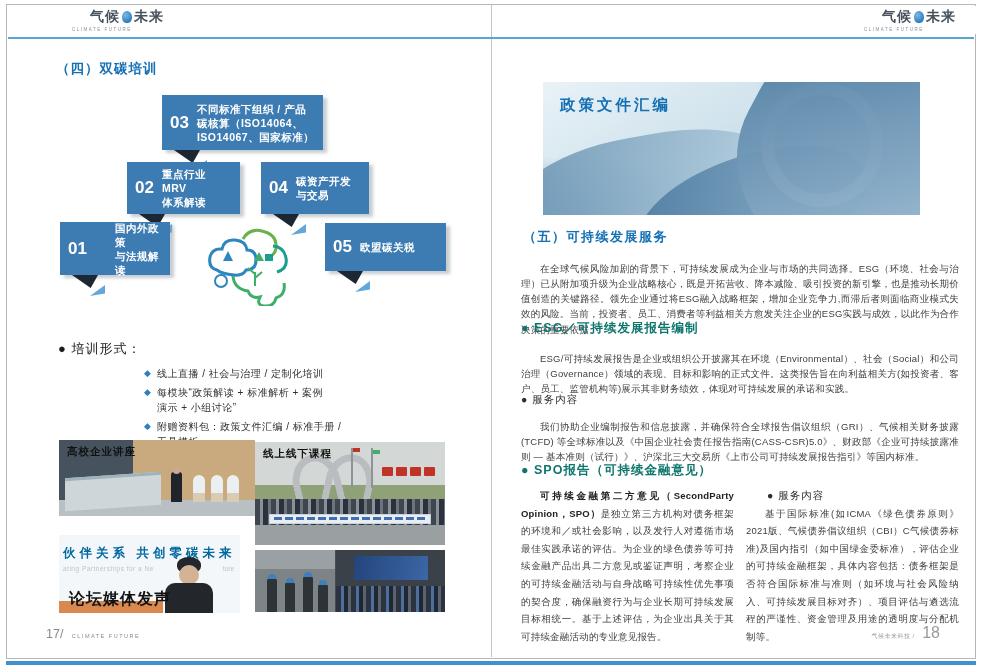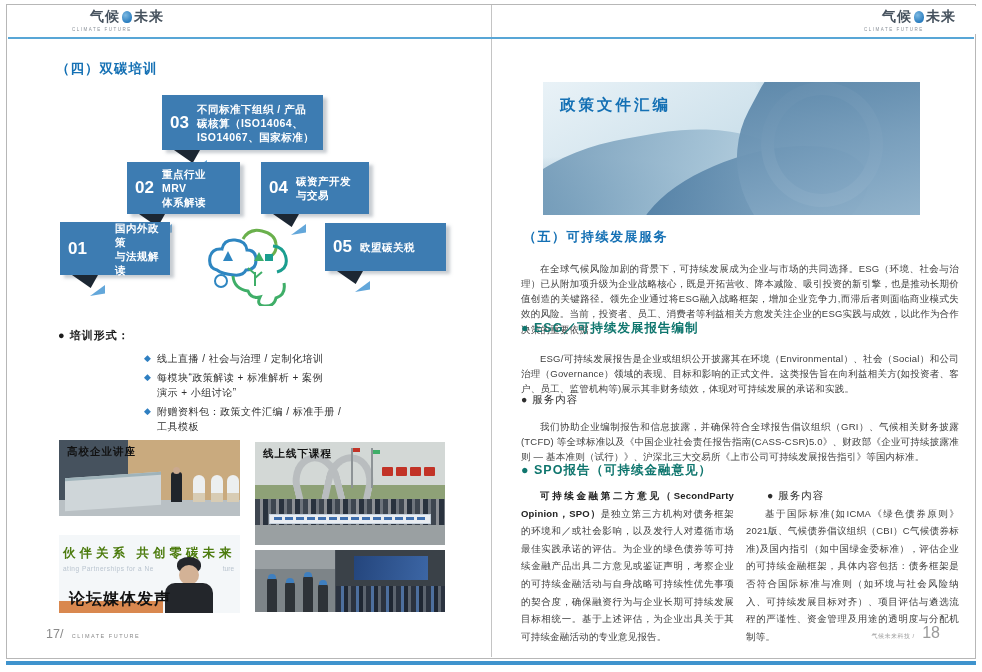--- a/index.html
+++ b/index.html
@@ -34,31 +34,31 @@
        clip-path:polygon(100% 0,0 100%,100% 78%);}
   #box3{left:162px;top:95px;width:161px;height:55px;}
   #box2{left:127px;top:162px;width:113px;height:52px;}
   #box4{left:261px;top:162px;width:108px;height:52px;}
   #box1{left:60px;top:222px;width:110px;height:53px;gap:20px;}
   #box5{left:325px;top:223px;width:121px;height:48px;}
 
   #brain{position:absolute;left:203px;top:224px;}
 
   .training{position:absolute;left:58px;top:328px;width:340px;}
-  .training-head{font-size:11px;font-weight:bold;color:#1b1b1b;letter-spacing:1px;}
+  .training-head{font-size:13px;font-weight:normal;color:#1b1b1b;letter-spacing:1px;margin-top:12px;}
   .training-items{margin:8px 0 0 86px;}
   .t-item{display:flex;gap:6px;font-size:10px;color:#303030;line-height:15px;margin-bottom:4px;}
   .t-bullet{color:#2f7fc1;font-size:9px;line-height:15px;}
   .t-text{white-space:pre-line;letter-spacing:.5px;}
 
   
   .photo{position:absolute;overflow:hidden;}
   .ph-label{position:absolute;left:8px;top:5px;font-size:10.5px;font-weight:bold;color:#111;
        letter-spacing:1px;z-index:4;}
-  #photo1{left:59px;top:440px;width:181px;height:76px;background:linear-gradient(90deg,#46525e 0 38%,#c9aa7e 38% 100%);}
+  #photo1{left:59px;top:440px;width:196px;height:76px;background:linear-gradient(90deg,#46525e 0 38%,#c9aa7e 38% 100%);}
   .p1-floor{position:absolute;left:0;bottom:0;width:100%;height:16px;background:#b9c0c4;}
   .p1-podium{position:absolute;left:6px;bottom:8px;width:96px;height:30px;background:#cfd6d9;
        transform:skewY(-4deg);border-top:3px solid #9fb3ba;}
   .p1-person{position:absolute;left:112px;bottom:14px;width:11px;height:30px;background:#20242a;border-radius:3px 3px 0 0;}
   .p1-head{position:absolute;left:114px;bottom:42px;width:7px;height:7px;border-radius:50%;background:#caa98f;}
   .stool{position:absolute;bottom:14px;width:12px;height:18px;border-radius:6px 6px 0 0;background:#eceff0;border-bottom:9px solid #d8ccb4;}
   #photo2{left:255px;top:442px;width:190px;height:103px;background:linear-gradient(#d3d8d6 0 42%,#8ea177 42% 55%,#9aa0a2 55% 100%);}
   .p2-arc{position:absolute;width:34px;height:52px;border:7px solid #b9bdbf;border-bottom:none;
        border-radius:50% 50% 0 0;top:12px;background:transparent;}
   .p2-arc.a1{left:38px;transform:rotate(-14deg);}
@@ -67,21 +67,21 @@
   .p2-flag{position:absolute;width:7px;height:4px;}
   .p2-banner{position:absolute;right:10px;top:25px;display:flex;gap:3px;}
   .p2-banner span{width:11px;height:9px;background:#c23327;border-radius:1px;}
   .p2-crowd{position:absolute;left:0;top:57px;width:100%;height:26px;
        background:repeating-linear-gradient(90deg,#3e4650 0 5px,#8c8f94 5px 8px,#29323e 8px 13px,#6e747c 13px 16px);}
   .p2-strip{position:absolute;left:14px;top:72px;width:160px;height:8px;background:#e9edf2;
        border:1px solid #c6d2de;}
   .p2-strip i{display:block;margin:2px 4px;height:3px;background:repeating-linear-gradient(90deg,#3f6fae 0 8px,#e9edf2 8px 11px);}
   #photo3{left:59px;top:535px;width:181px;height:78px;background:#f4f7f9;}
   .p3-cn{position:absolute;left:4px;top:10px;width:100%;font-size:12.5px;font-weight:bold;
-       color:#4d7c0f;letter-spacing:4px;}
+       color:#0369a1;letter-spacing:4px;}
   .p3-en{position:absolute;left:4px;top:30px;font-size:6.5px;color:#b9c4cf;letter-spacing:.5px;}
   .p3-en2{position:absolute;right:6px;top:30px;font-size:6.5px;color:#b9c4cf;}
   .p3-man{position:absolute;left:104px;top:22px;width:52px;height:56px;}
   .p3-hair{position:absolute;left:14px;top:0;width:24px;height:16px;border-radius:50% 50% 40% 40%;background:#23262b;}
   .p3-face{position:absolute;left:16px;top:8px;width:20px;height:20px;border-radius:50%;background:#d3b296;}
   .p3-body{position:absolute;left:2px;top:26px;width:48px;height:30px;border-radius:10px 10px 0 0;background:#23262b;}
   .p3-sofa{position:absolute;left:0;bottom:0;width:104px;height:12px;background:#d9884f;}
   .p3-label{position:absolute;left:10px;top:54px;font-size:16px;font-weight:bold;color:#111;letter-spacing:1px;z-index:4;}
   #photo4{left:255px;top:550px;width:190px;height:62px;background:#454c54;}
   .p4-left{position:absolute;left:0;top:0;width:80px;height:100%;

